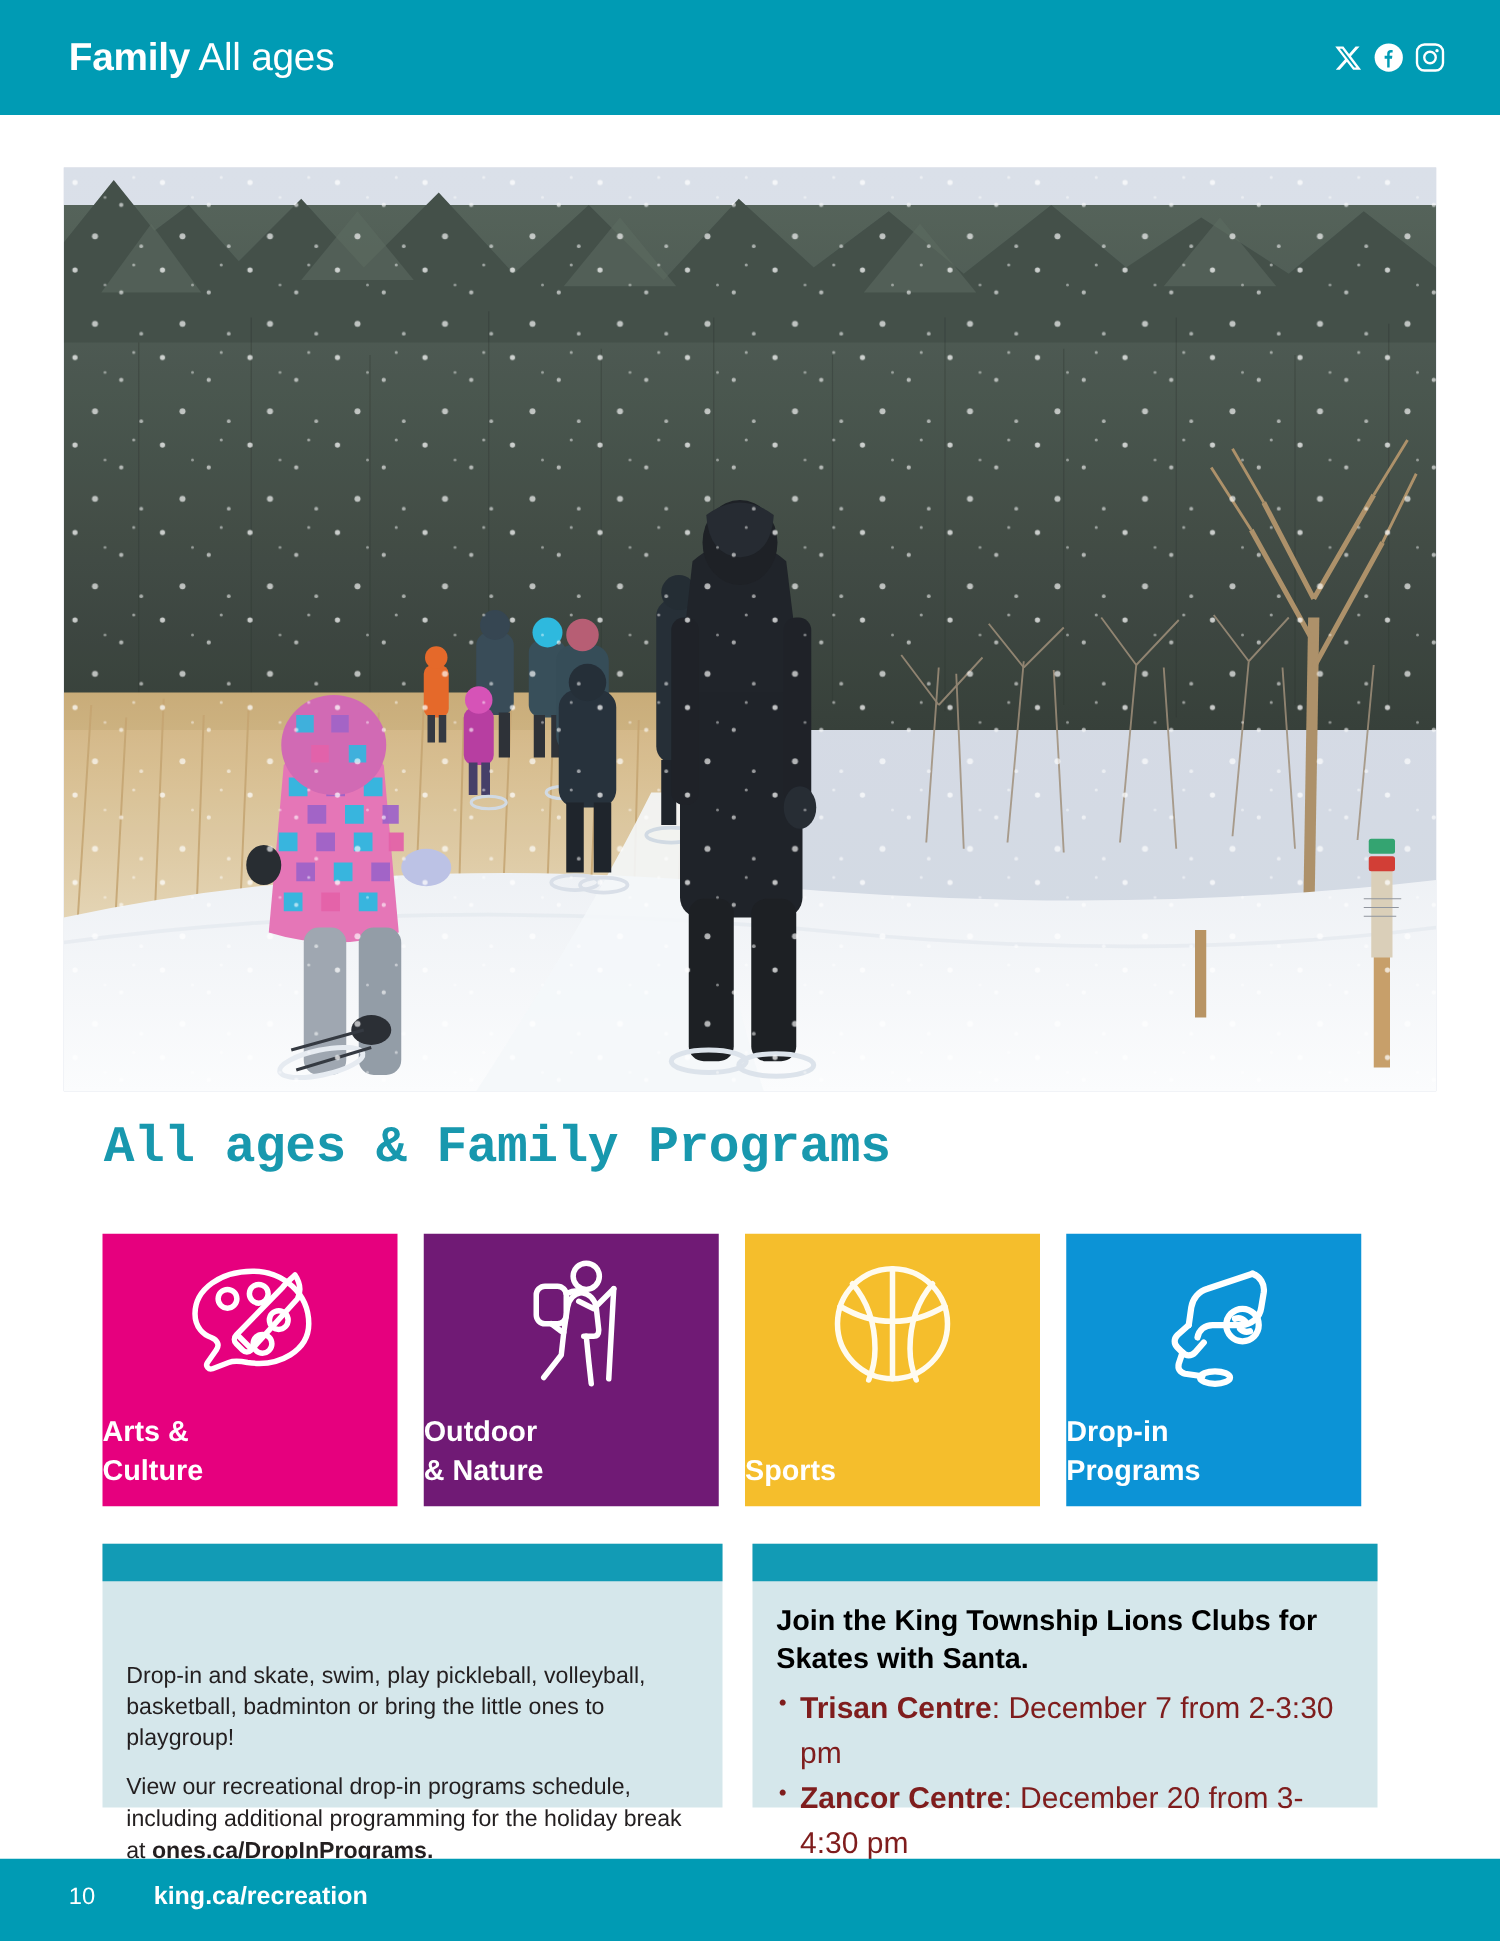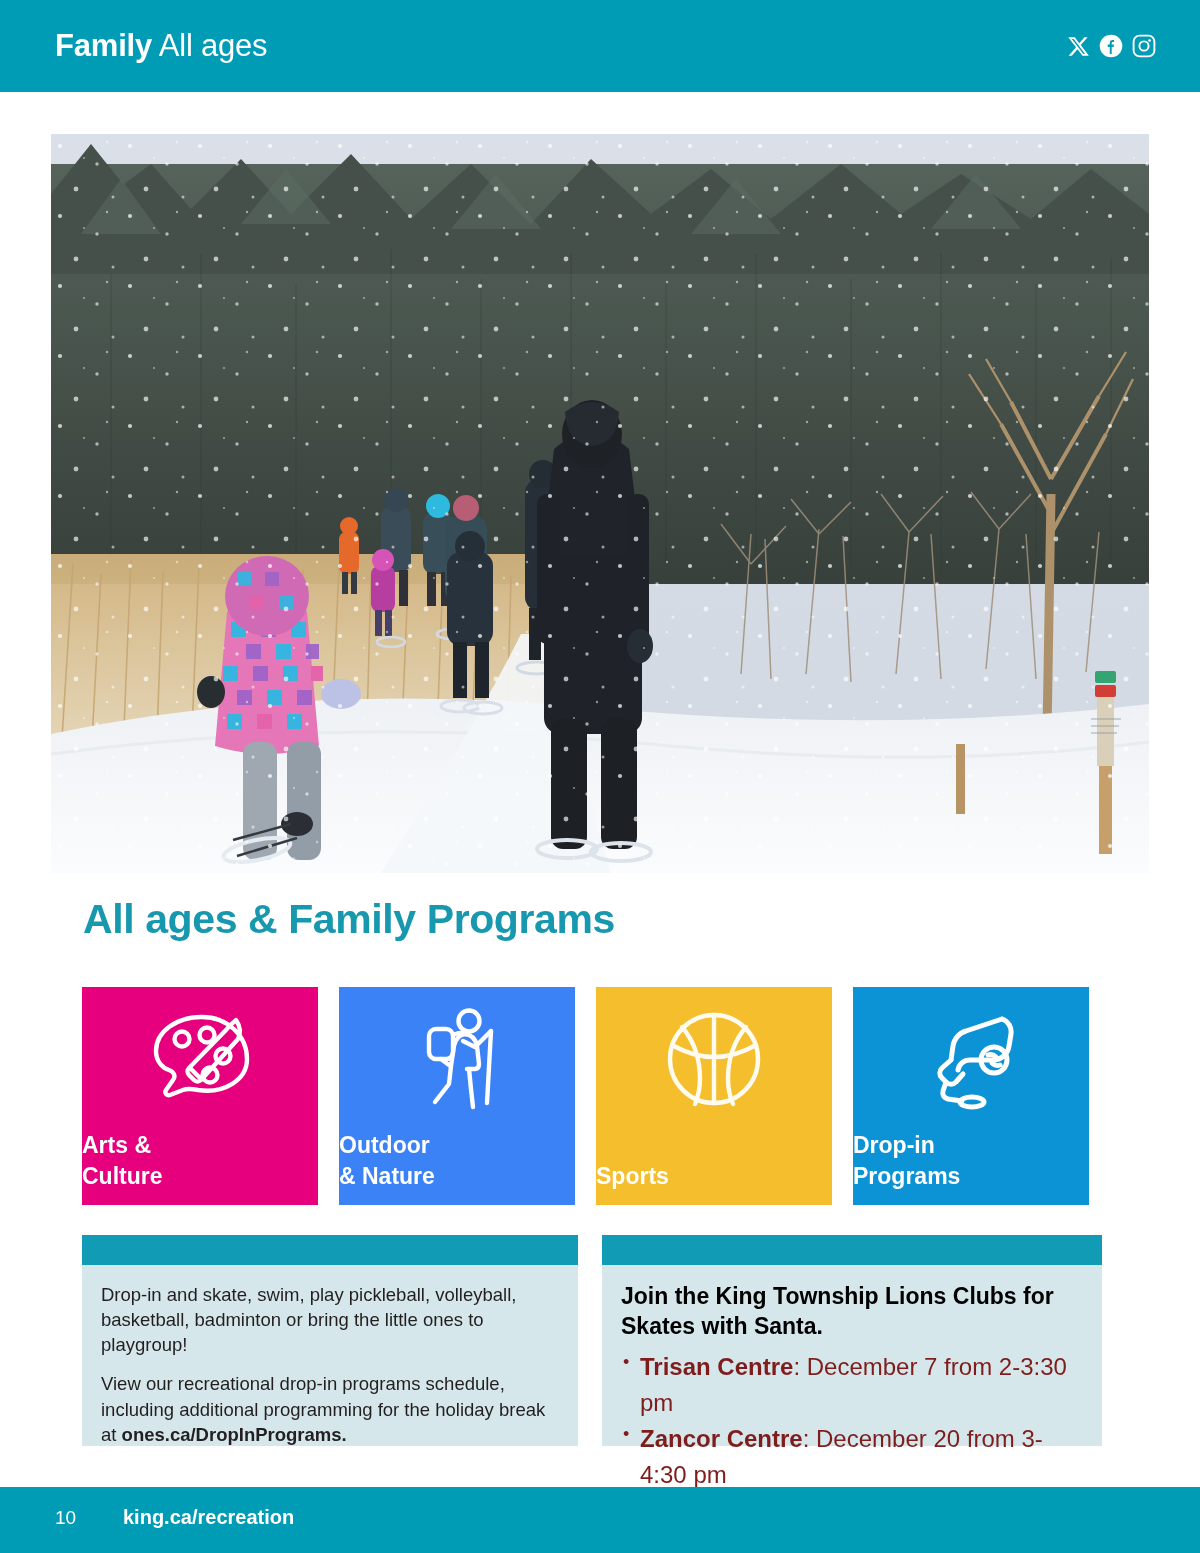--- a/index.html
+++ b/index.html
@@ -29,48 +29,49 @@
     position: absolute; left: 51px; top: 134px; width: 1098px; height: 739px;
     overflow: hidden; background: #c9d0dd;
   }
   .hero svg { display: block; width: 100%; height: 100%; }
 
   
   .section-title {
     position: absolute; left: 83px; top: 896px;
     font-size: 41px; font-weight: 700; color: #1898AE; letter-spacing: -0.4px;
     white-space: nowrap;
+    font-family: Liberation Mono, monospace;
   }
 
   
   .tiles { position: absolute; left: 82px; top: 987px; width: 1020px; height: 218px;
            display: flex; gap: 21px; }
   .tile { width: 236px; height: 218px; position: relative;
           display: flex; flex-direction: column; align-items: center; justify-content: flex-start; }
   .tile-icon { margin-top: 18px; height: 108px; display: flex; align-items: center; justify-content: center; }
   .tile-icon svg { display: block; }
   .tile-label {
     position: absolute; left: 0; right: 0; bottom: 14px;
     text-align: left; color: #ffffff; font-weight: 700; font-size: 23px; line-height: 1.32;
     text-shadow: 0 0 0 rgba(0,0,0,0);
   }
   .tile-pink  { background: #E6007E; }
-  .tile-green { background: #3b82f6; }
+  .tile-green { background: #701a75; }
   .tile-yellow{ background: #F5BE2C; }
   .tile-blue  { background: #0C93D6; }
 
   
   .box {
     position: absolute; background: #D5E7EB;
   }
   .box-bar { height: 30px; background: #129BB5; }
   .box-body { padding: 17px 19px 18px 19px; }
   .box-left { left: 82px; top: 1235px; width: 496px; height: 211px; }
   .box-right { left: 602px; top: 1235px; width: 500px; height: 211px; }
-  .box p { font-size: 18.5px; line-height: 1.36; color: #231F20; }
+  .box p { font-size: 18.5px; line-height: 1.36; color: #231F20; margin-top: 45px; }
   .box p + p { margin-top: 14px; }
   .box b { font-weight: 700; }
   .santa-heading {
     font-size: 23px; font-weight: 700; line-height: 1.3; color: #000000;
     margin-bottom: 7px;
   }
   .santa-list { list-style: none; }
   .santa-list li {
     font-size: 24px; line-height: 1.5; color: #7f1d1d;
     position: relative; padding-left: 19px;

